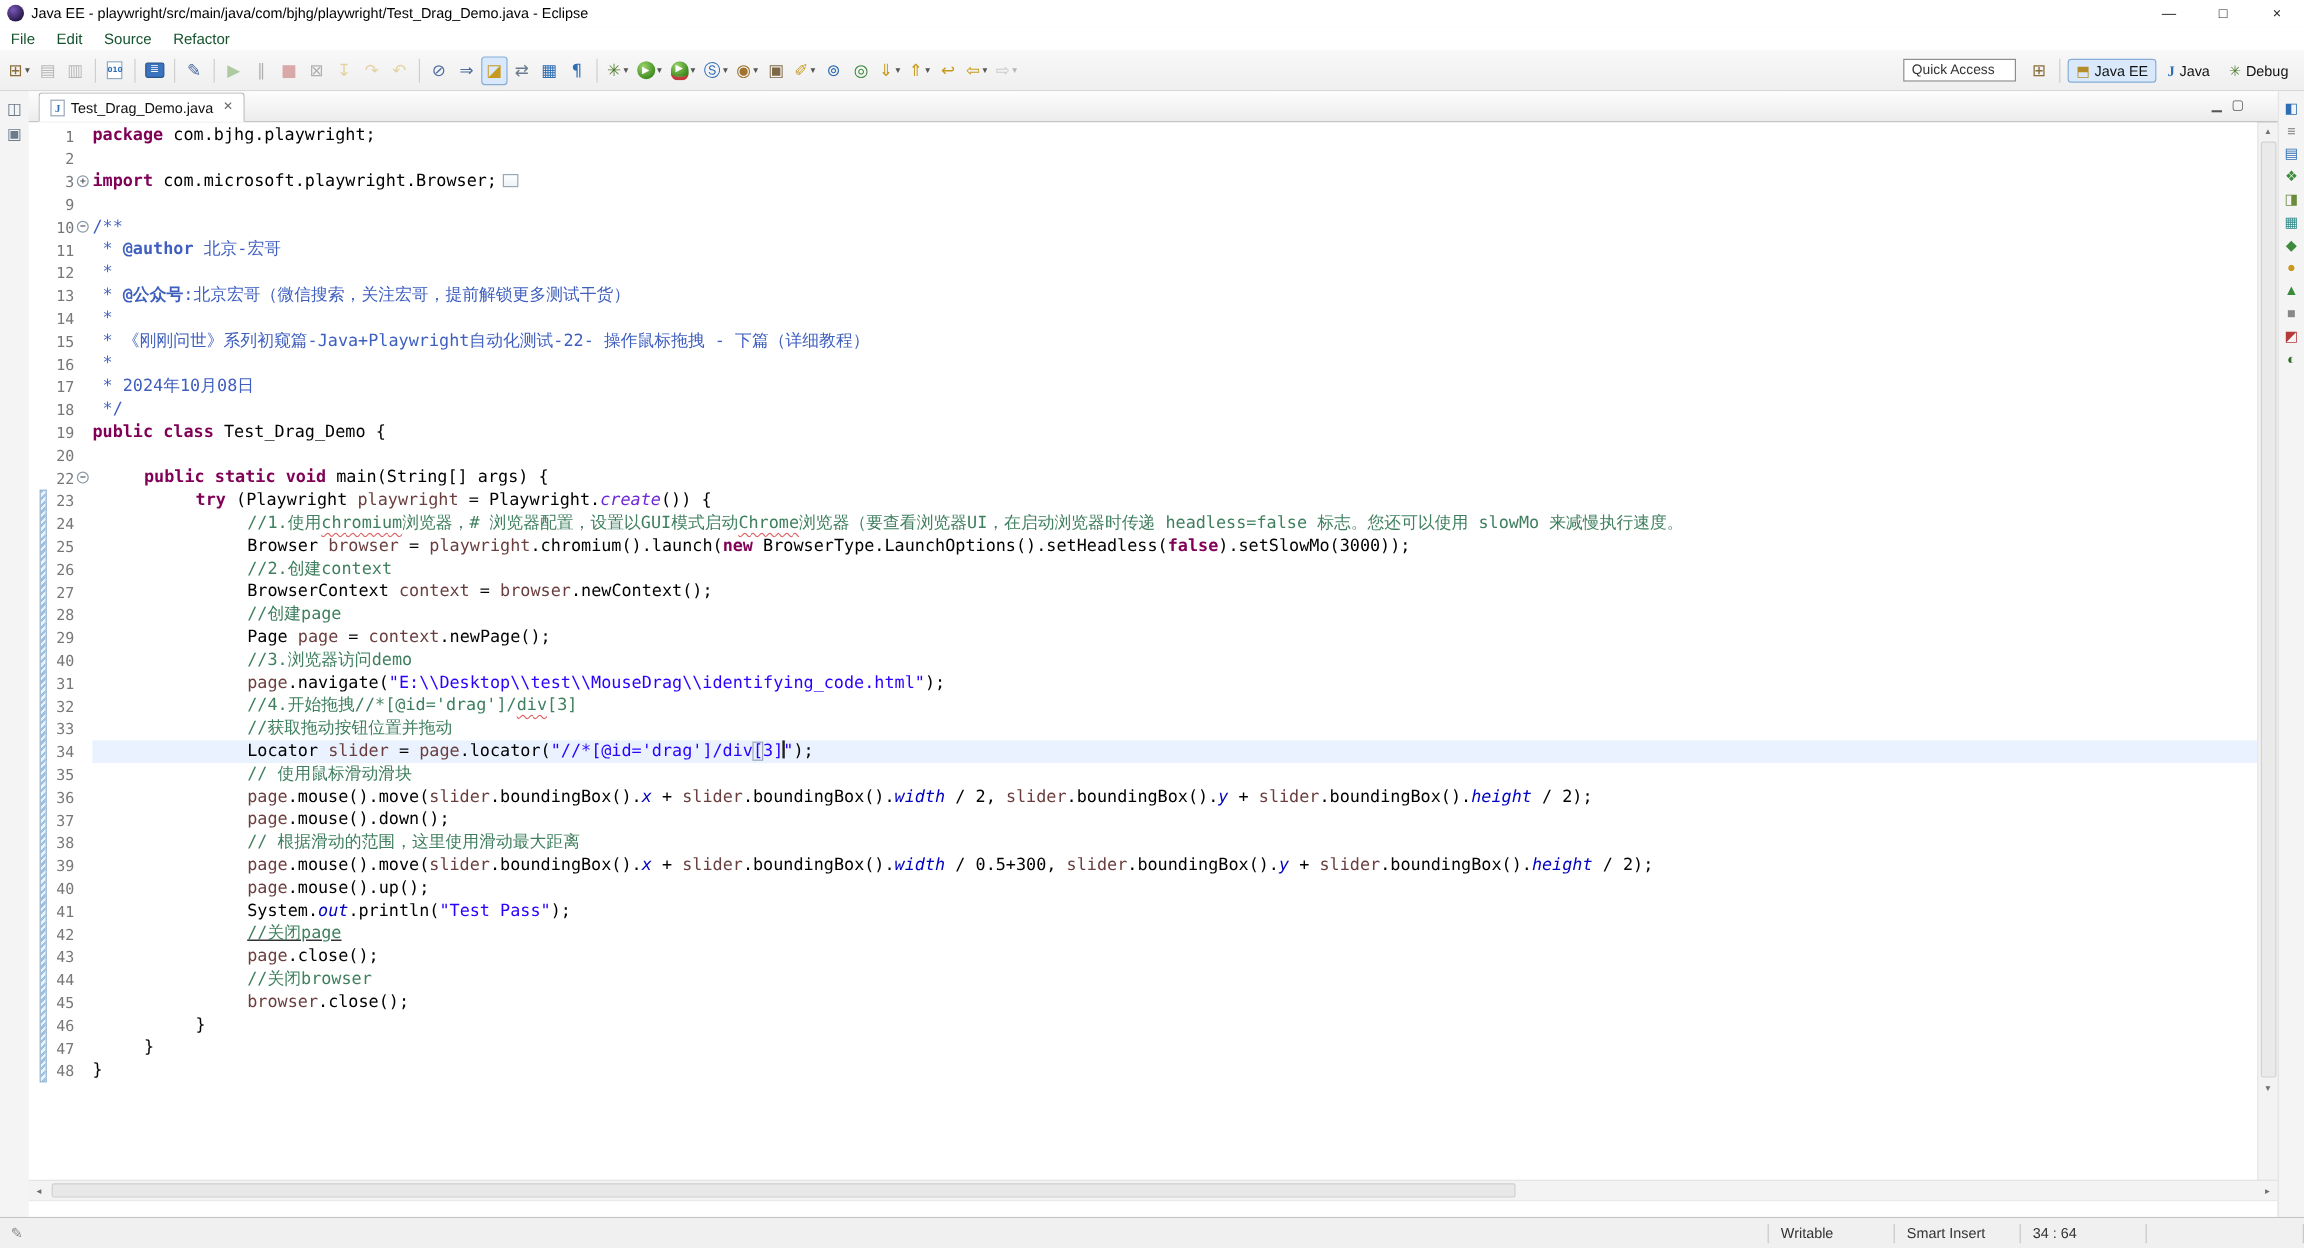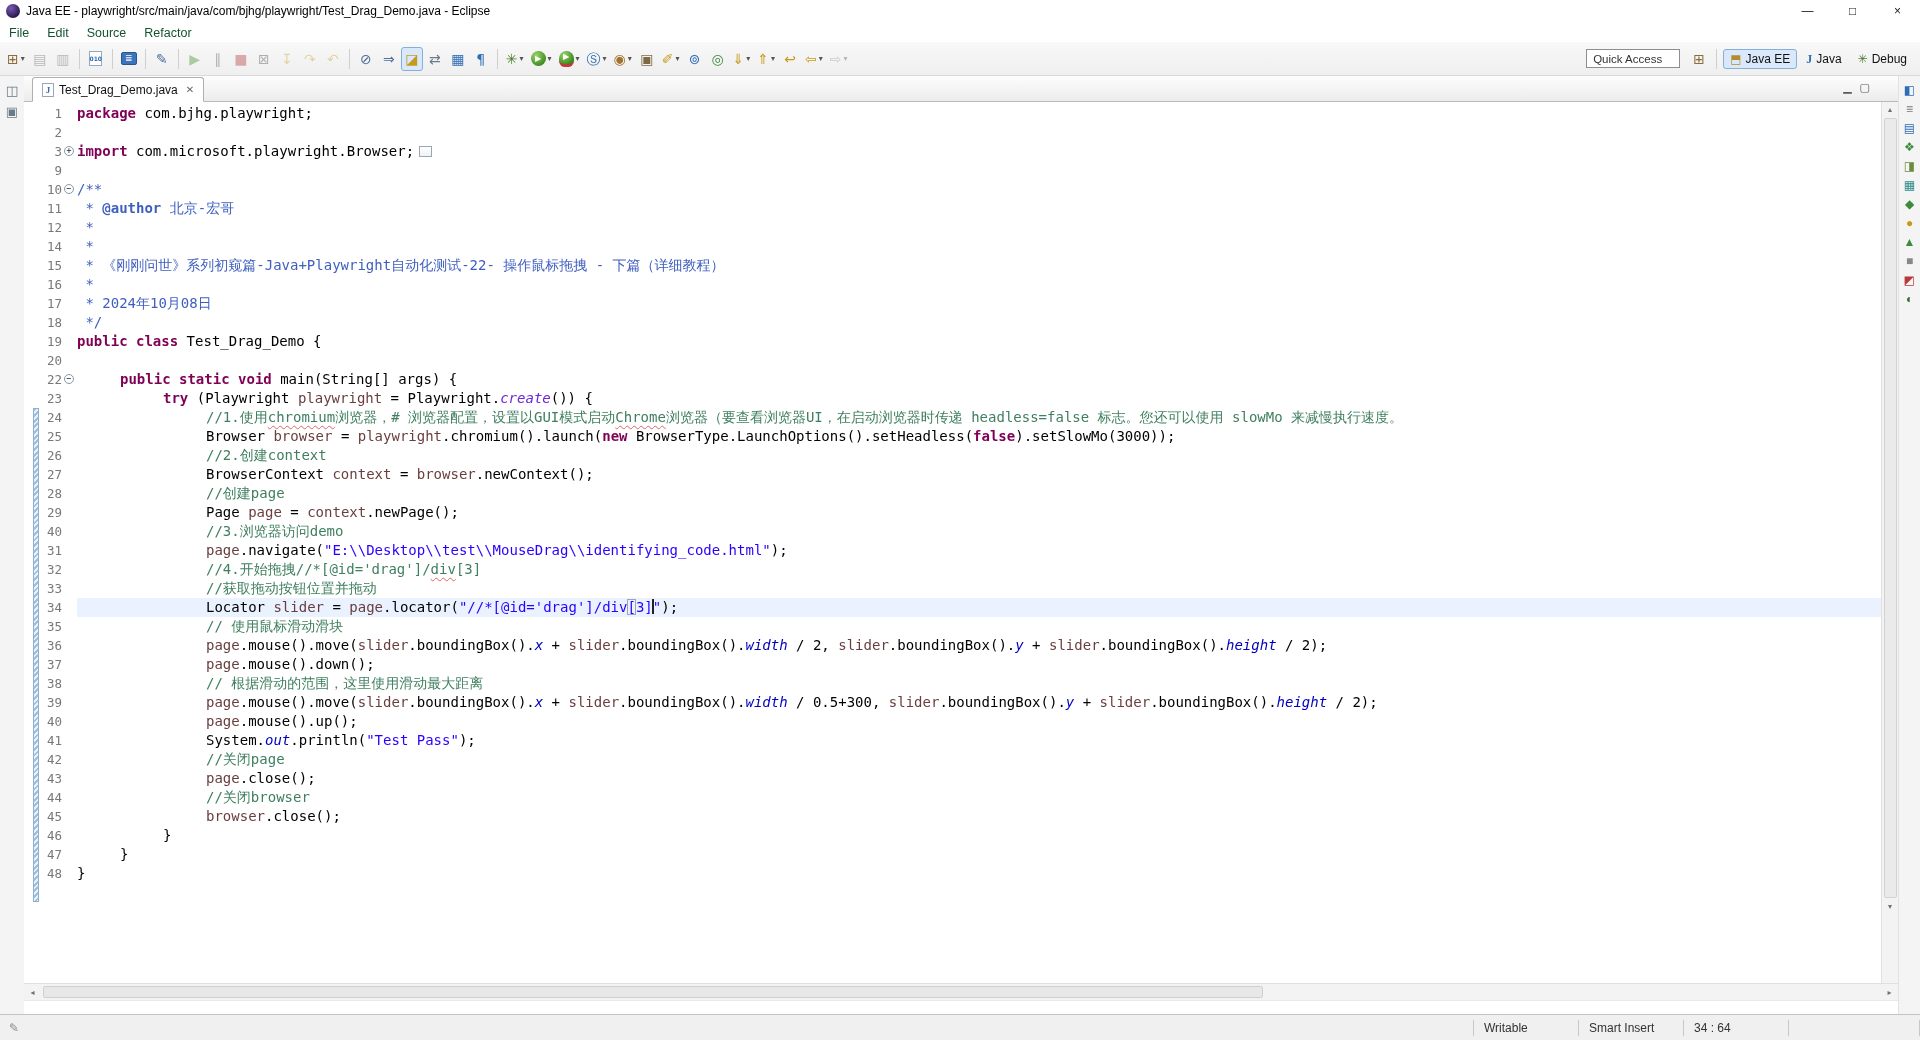--- a/index.html
+++ b/index.html
@@ -304,20 +304,25 @@
               <span class="num">11</span>
               <span class="foldc"></span>
               <span class="code" style="padding-left: 0px;"><span class="j"> * </span><span class="jt">@author</span><span class="j"> 北京-宏哥</span></span>
             </div>
             <div class="row">
               <span class="num">12</span>
               <span class="foldc"></span>
               <span class="code" style="padding-left: 0px;"><span class="j"> *</span></span>
             </div>
             <div class="row">
+              <span class="num">13</span>
+              <span class="foldc"></span>
+              <span class="code" style="padding-left: 0px;"><span class="j"> * </span><span class="jt">@公众号</span><span class="j">:北京宏哥（微信搜索，关注宏哥，提前解锁更多测试干货）</span></span>
+            </div>
+            <div class="row">
               <span class="num">14</span>
               <span class="foldc"></span>
               <span class="code" style="padding-left: 0px;"><span class="j"> *</span></span>
             </div>
             <div class="row">
               <span class="num">15</span>
               <span class="foldc"></span>
               <span class="code" style="padding-left: 0px;"><span class="j"> * 《刚刚问世》系列初窥篇-Java+Playwright自动化测试-22- 操作鼠标拖拽 - 下篇（详细教程）</span></span>
             </div>
             <div class="row">
@@ -443,21 +448,21 @@
               <span class="code" style="padding-left: 129px;"><span class="v">page</span><span class="d">.mouse().up();</span></span>
             </div>
             <div class="row">
               <span class="num">41</span>
               <span class="foldc"></span>
               <span class="code" style="padding-left: 129px;"><span class="d">System.</span><span class="f">out</span><span class="d">.println(</span><span class="s">"Test Pass"</span><span class="d">);</span></span>
             </div>
             <div class="row">
               <span class="num">42</span>
               <span class="foldc"></span>
-              <span class="code" style="padding-left: 129px;"><span class="c">//关闭page</span></span>
+              <span class="code" style="padding-left: 129px; text-decoration: underline;"><span class="c">//关闭page</span></span>
             </div>
             <div class="row">
               <span class="num">43</span>
               <span class="foldc"></span>
               <span class="code" style="padding-left: 129px;"><span class="v">page</span><span class="d">.close();</span></span>
             </div>
             <div class="row">
               <span class="num">44</span>
               <span class="foldc"></span>
               <span class="code" style="padding-left: 129px;"><span class="c">//关闭browser</span></span>

